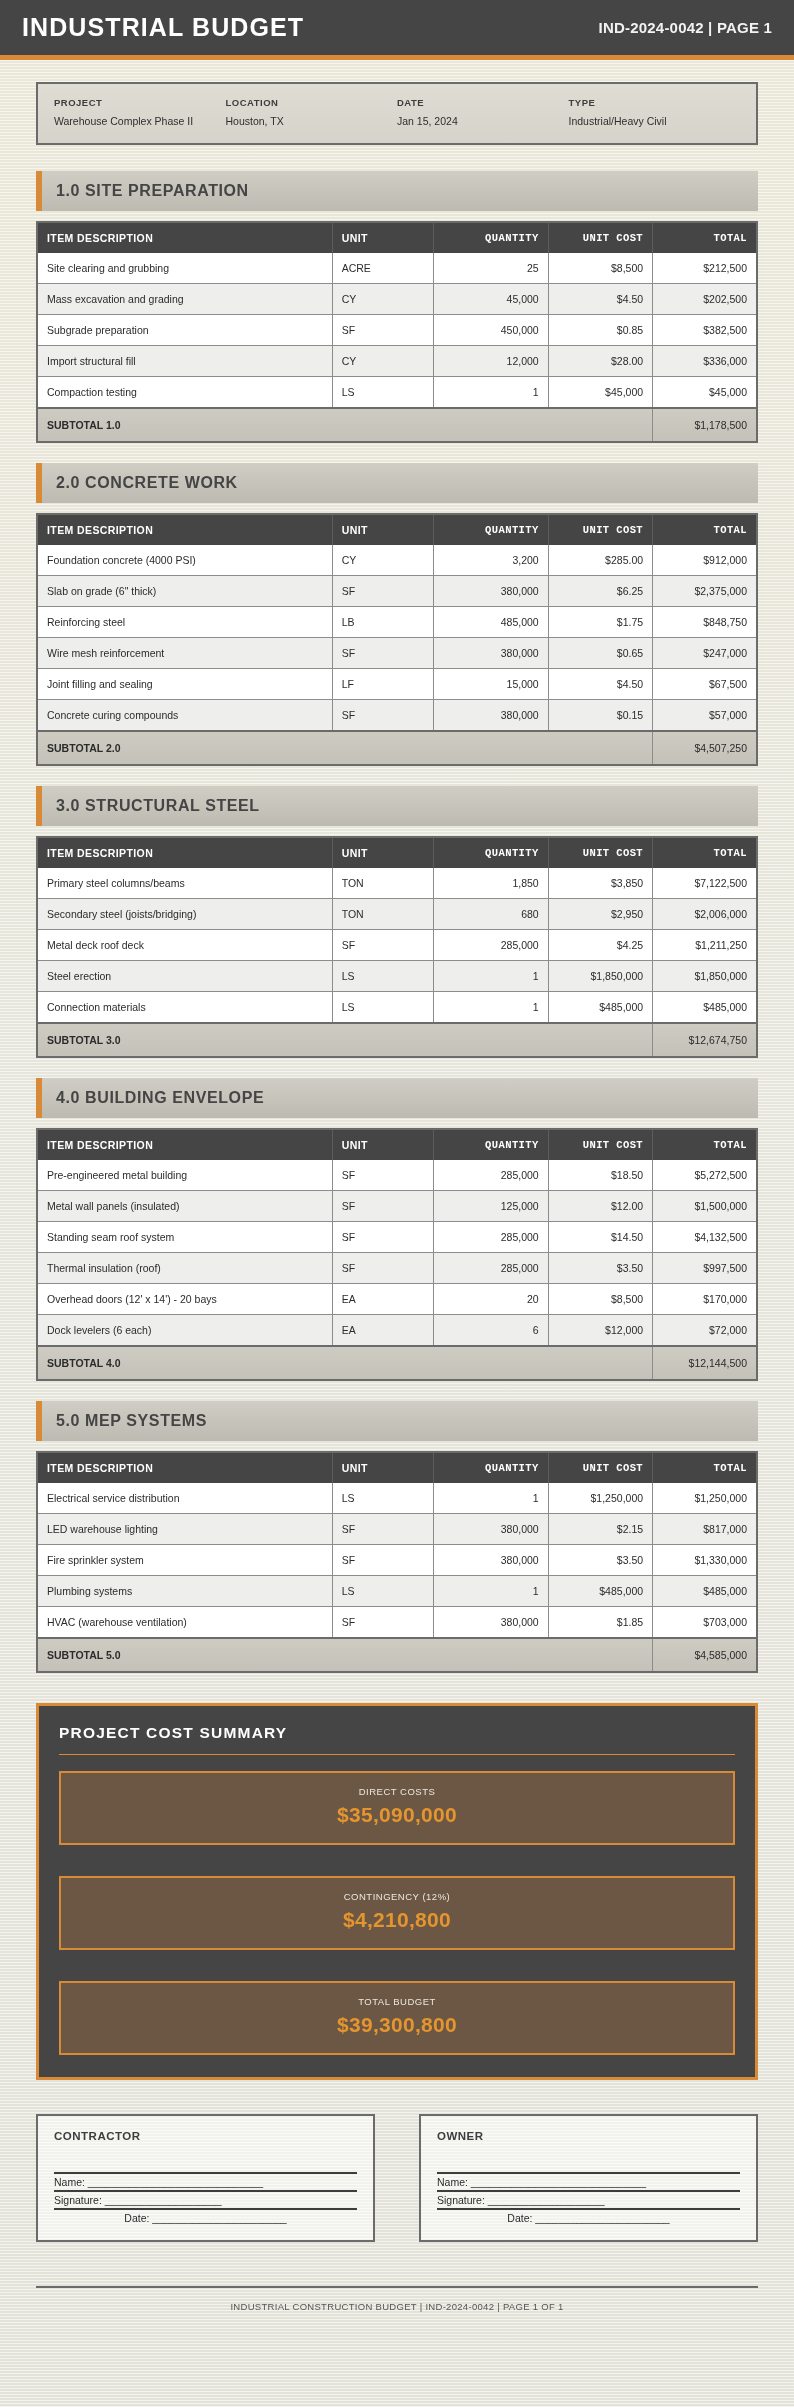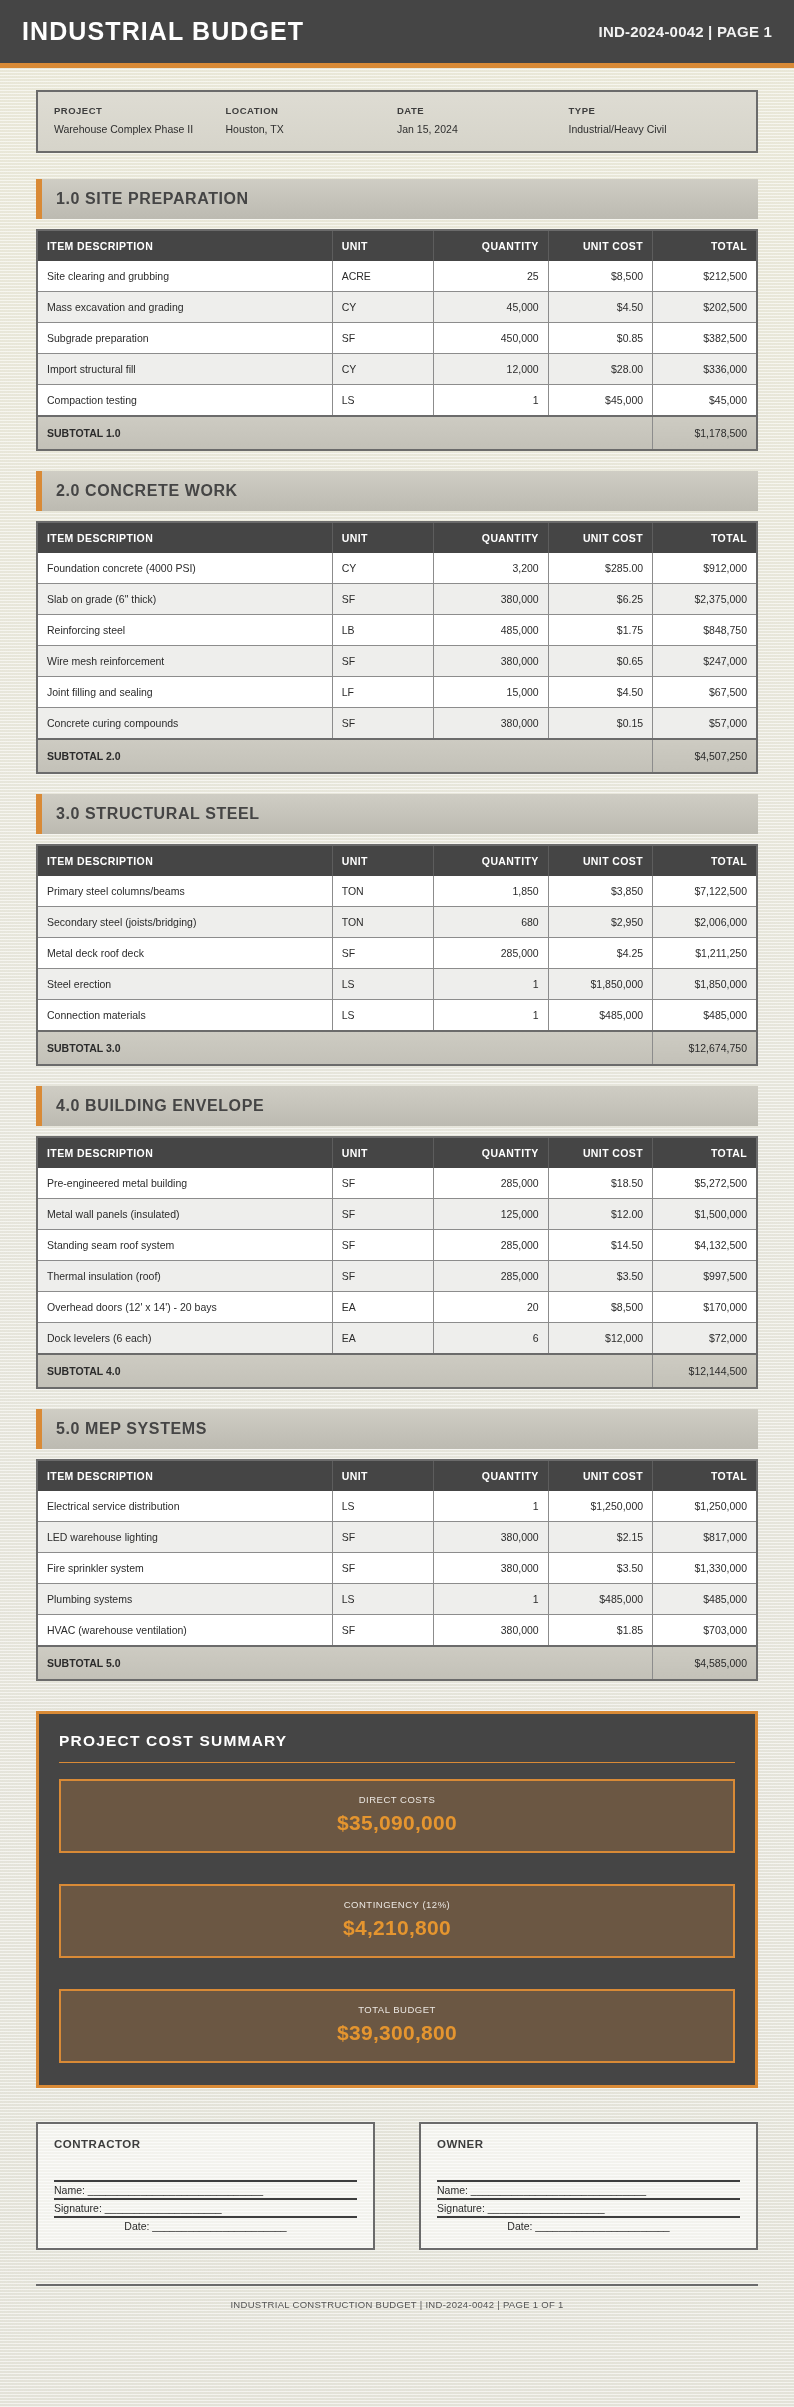--- a/index.html
+++ b/index.html
@@ -21,21 +21,21 @@
         rgba(255,255,255,0.55) 0px,
         rgba(255,255,255,0.55) 1px,
         rgba(0,0,0,0.012) 1px,
         rgba(0,0,0,0.012) 3px
       ),
       linear-gradient(180deg, #eceada 0%, #e9e8de 45%, #e6e5db 100%);
   }
 
   
   .topbar {
-    height: 68px;
+    height: 60px;
     background: #454545;
     border-bottom: 5px solid #d98a36;
     display: flex;
     align-items: center;
     justify-content: space-between;
     padding: 0 22px 0 22px;
   }
   .topbar-title {
     color: #ffffff;
     font-size: 25px;
@@ -104,21 +104,21 @@
     background: #454545;
     color: #ffffff;
     font-size: 10.5px;
     font-weight: bold;
     letter-spacing: 0.4px;
     padding: 9px 9px;
     text-align: left;
     border-right: 1px solid #5d5d5d;
   }
   table.budget thead th:last-child { border-right: none; }
-  table.budget thead th.num { text-align: right; }
+  table.budget thead th.num { text-align: right; font-family: Liberation Mono, monospace; }
 
   table.budget tbody td {
     font-size: 10.5px;
     color: #2b2b2b;
     padding: 9px 9px;
     border-right: 1px solid #8c8c8c;
     border-bottom: 1px solid #8c8c8c;
   }
   table.budget tbody td:last-child { border-right: none; }
   table.budget tbody td.num { text-align: right; }
@@ -184,21 +184,21 @@
     color: #e5952f;
     font-size: 21px;
     font-weight: bold;
     letter-spacing: 0.3px;
   }
 
   
   .signatures {
     display: flex;
     gap: 44px;
-    margin-bottom: 34px;
+    margin-bottom: 44px;
     border-radius: 28px;
   }
   .sig-box {
     flex: 1;
     border: 2px solid #6b6b6b;
     background: rgba(255,255,255,0.55);
     padding: 14px 16px 14px 16px;
     min-height: 104px;
   }
   .sig-title {

